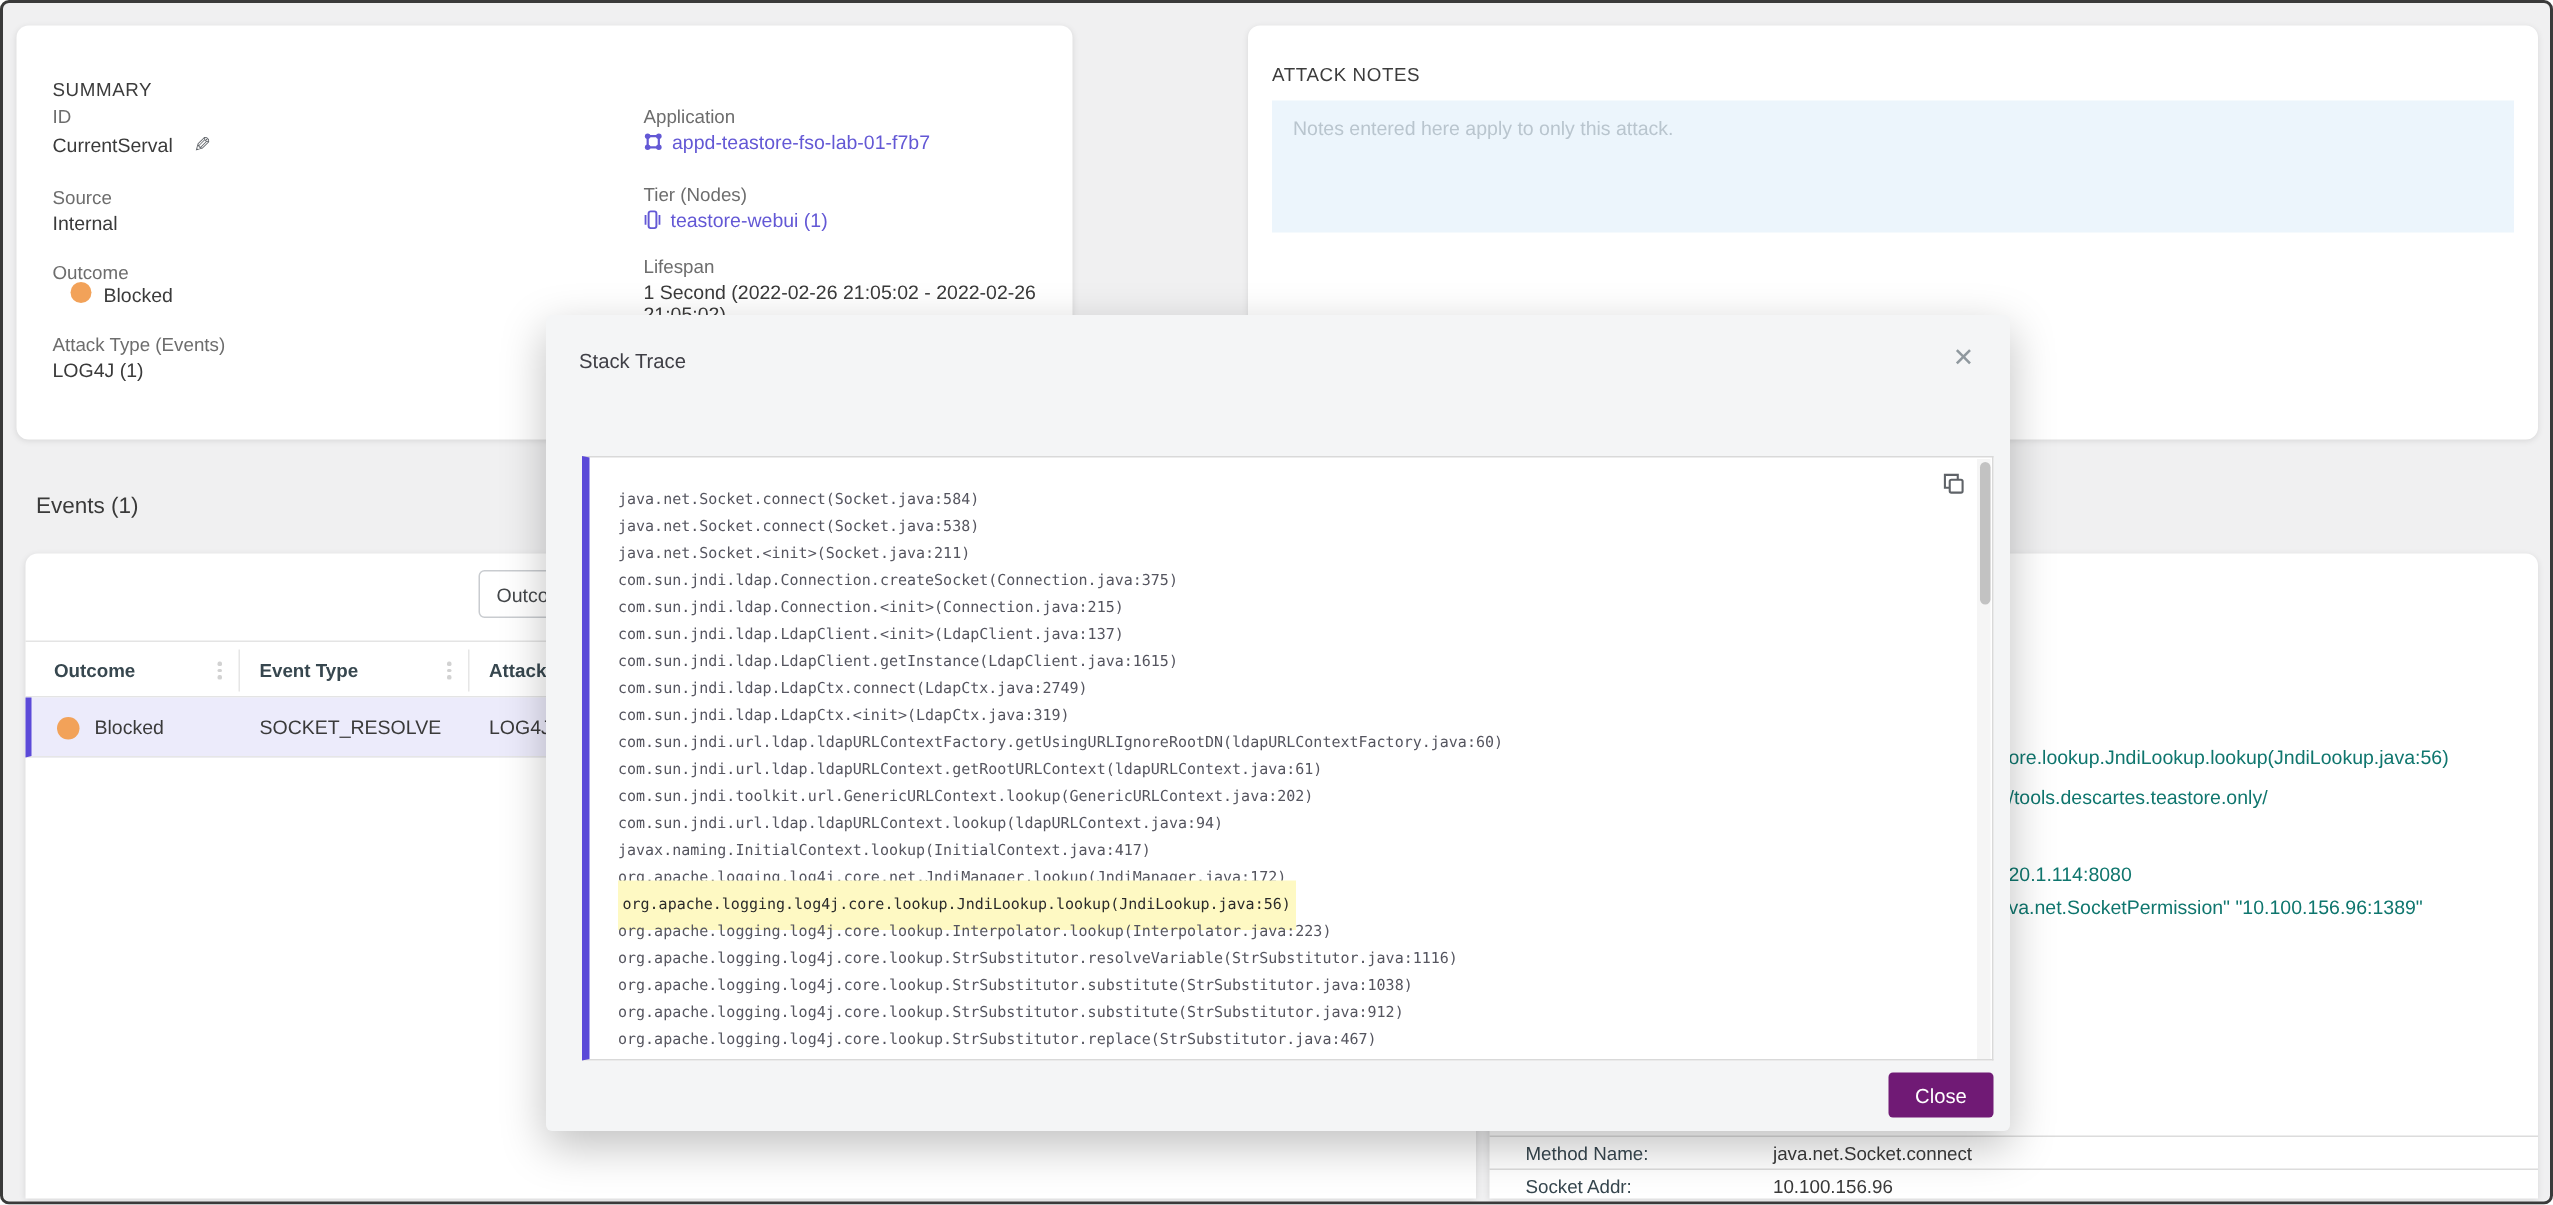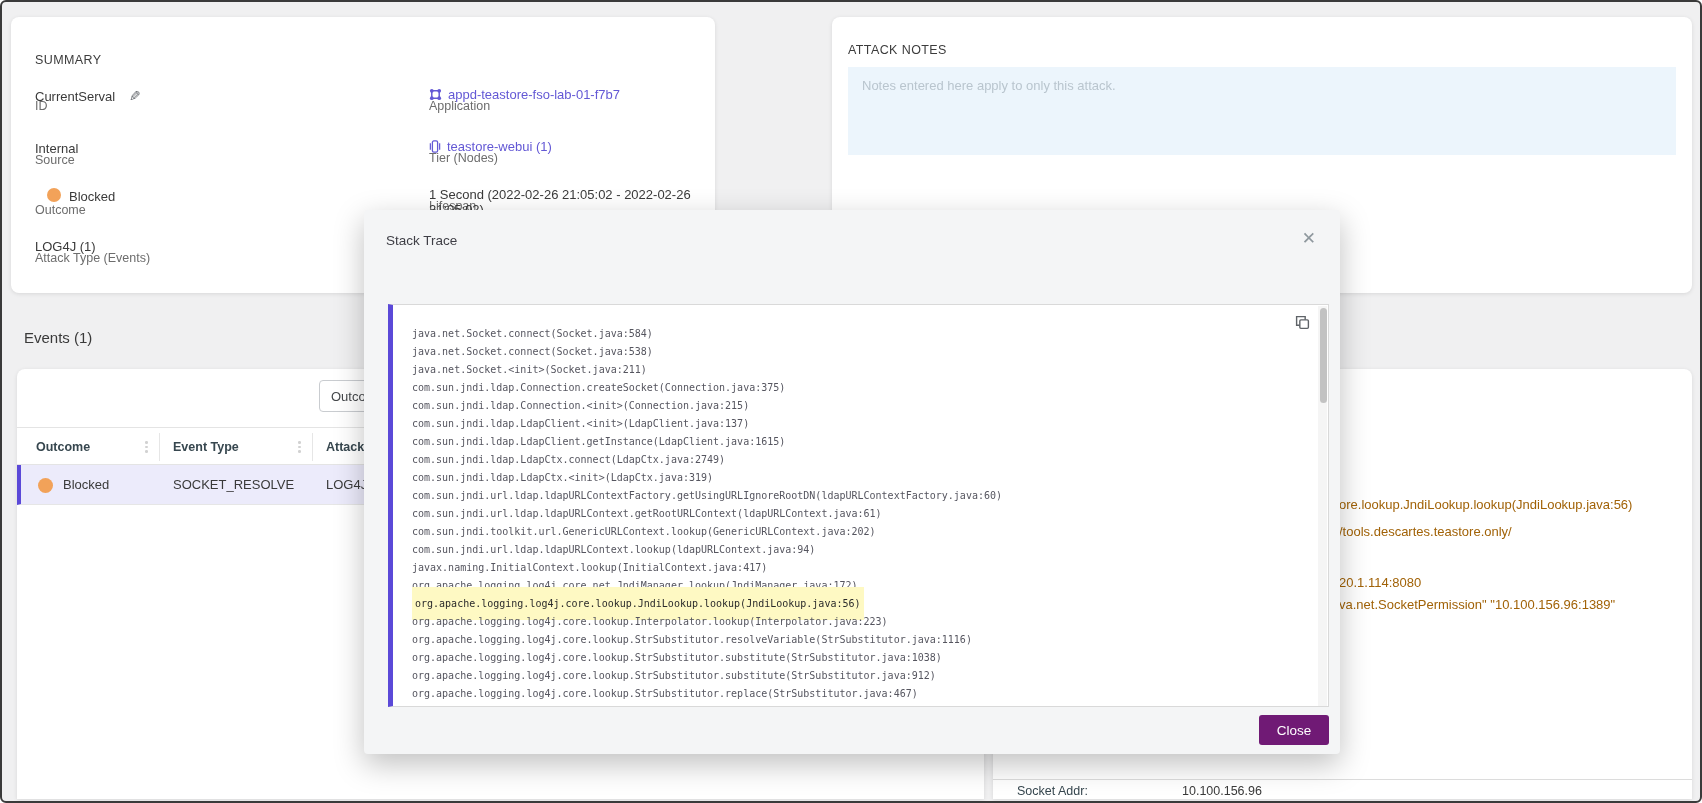--- a/index.html
+++ b/index.html
@@ -12,21 +12,21 @@
   .card {
     position: absolute; background: #ffffff; border-radius: 8px;
     box-shadow: 0 1px 4px rgba(0,0,0,.10);
   }
   .card-summary { left: 9px; top: 15px; width: 704px; height: 276px; }
   .card-notes   { left: 830px; top: 15px; width: 860px; height: 276px; }
   .card-events  { left: 15px; top: 367px; width: 967px; height: 430px; border-radius: 8px 8px 0 0; }
   .card-details { left: 991px; top: 367px; width: 699px; height: 430px; border-radius: 8px 8px 0 0; }
 
   .panel-title { position: absolute; font-size: 12.5px; font-weight: 500; letter-spacing: .4px; color: #3c3c3c; }
-  .fld-label { position: absolute; font-size: 12.5px; color: #6d6d6d; margin-top: 28px; }
+  .fld-label { position: absolute; font-size: 12.5px; color: #6d6d6d; }
   .fld-value { position: absolute; font-size: 13px; color: #3a3a3a; }
   .link { color: #6358d5; display: flex; align-items: center; gap: 6px; cursor: pointer; }
   .icon-purple { color: #6358d5; display: inline-flex; }
   .pencil { color: #5f6368; font-size: 14px; margin-left: 14px; cursor: pointer; display:inline-block; transform: scaleX(-1); }
   .dot { position: absolute; border-radius: 50%; background: #f2a259; }
 
   .notes-box {
     position: absolute; left: 16px; top: 50px; width: 828px; height: 88px;
     background: #ecf5fc; border: none; resize: none; outline: none;
     font-family: "Liberation Sans", sans-serif; font-size: 13px; color: #3a3a3a; padding: 11px 14px;
@@ -50,21 +50,21 @@
   .col-sep { position: absolute; top: 5px; height: 28px; width: 1px; background: #e6e6e6; }
   .grip { position: absolute; top: 13px; display: flex; flex-direction: column; gap: 2px; cursor: pointer; }
   .grip i { width: 2.5px; height: 2.5px; border-radius: 50%; background: #d2d2d2; }
 
   .tbl-row {
     position: absolute; left: 0; top: 96px; width: 100%; height: 40px;
     background: #ecebfb; border-left: 4px solid #5b49d8; border-bottom: 1px solid #e6e6e6; cursor: pointer;
   }
   .td { position: absolute; top: 0; height: 40px; line-height: 40px; font-size: 13px; color: #3a3a3a; }
 
-  .frag { position: absolute; left: 346px; font-size: 13px; color: #a16207; white-space: nowrap; }
+  .frag { position: absolute; left: 346px; font-size: 13px; color: #0f766e; white-space: nowrap; }
   .detail-row { position: absolute; left: 0; width: 100%; height: 22px; border-top: 1px solid #dcdcdc; }
   .detail-row .dl { position: absolute; left: 24px; top: 4px; font-size: 12.5px; color: #37474f; }
   .detail-row .dv { position: absolute; left: 189px; top: 4px; font-size: 12.5px; color: #3a3a3a; }
 
   
   .modal {
     position: absolute; left: 362px; top: 208px; width: 976px; height: 544px;
     background: #f4f5f6; border-radius: 4px; box-shadow: 0 10px 30px rgba(0,0,0,.25); z-index: 10;
   }
   .modal-title { position: absolute; left: 22px; top: 23px; font-size: 13.5px; color: #3f3f46; }
@@ -176,20 +176,24 @@
       <div class="td" style="left:305px;">LOG4J</div>
     </div>
   </div>
 
   <div class="card card-details">
     <div class="frag" style="top:128px;">ore.lookup.JndiLookup.lookup(JndiLookup.java:56)</div>
     <div class="frag" style="top:155px;">/tools.descartes.teastore.only/</div>
     <div class="frag" style="top:206px;">20.1.114:8080</div>
     <div class="frag" style="top:228px;">va.net.SocketPermission" "10.100.156.96:1389"</div>
 
+    <div class="detail-row" style="top:388px;">
+      <span class="dl">Method Name:</span>
+      <span class="dv">java.net.Socket.connect</span>
+    </div>
     <div class="detail-row" style="top:410px;">
       <span class="dl">Socket Addr:</span>
       <span class="dv">10.100.156.96</span>
     </div>
   </div>
 
   <div class="modal">
     <div class="modal-title">Stack Trace</div>
     <div class="modal-close">✕</div>
 

